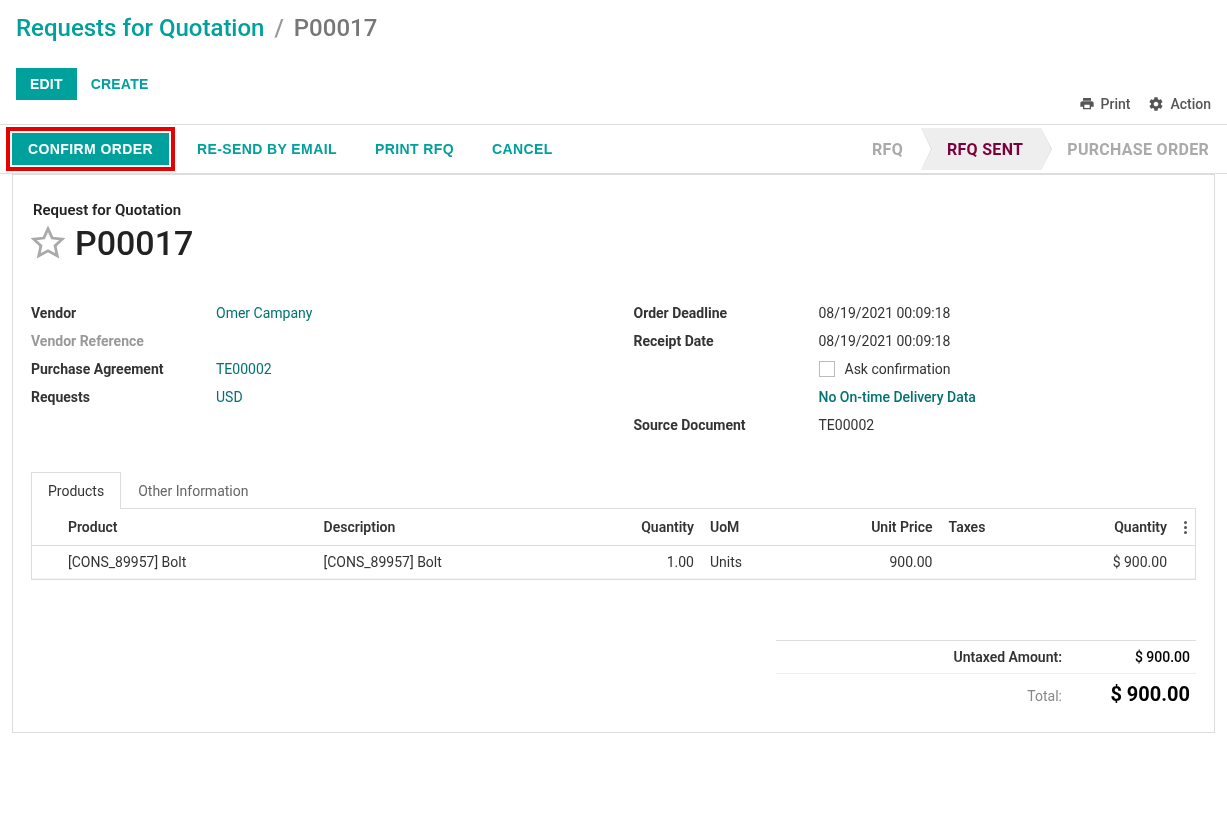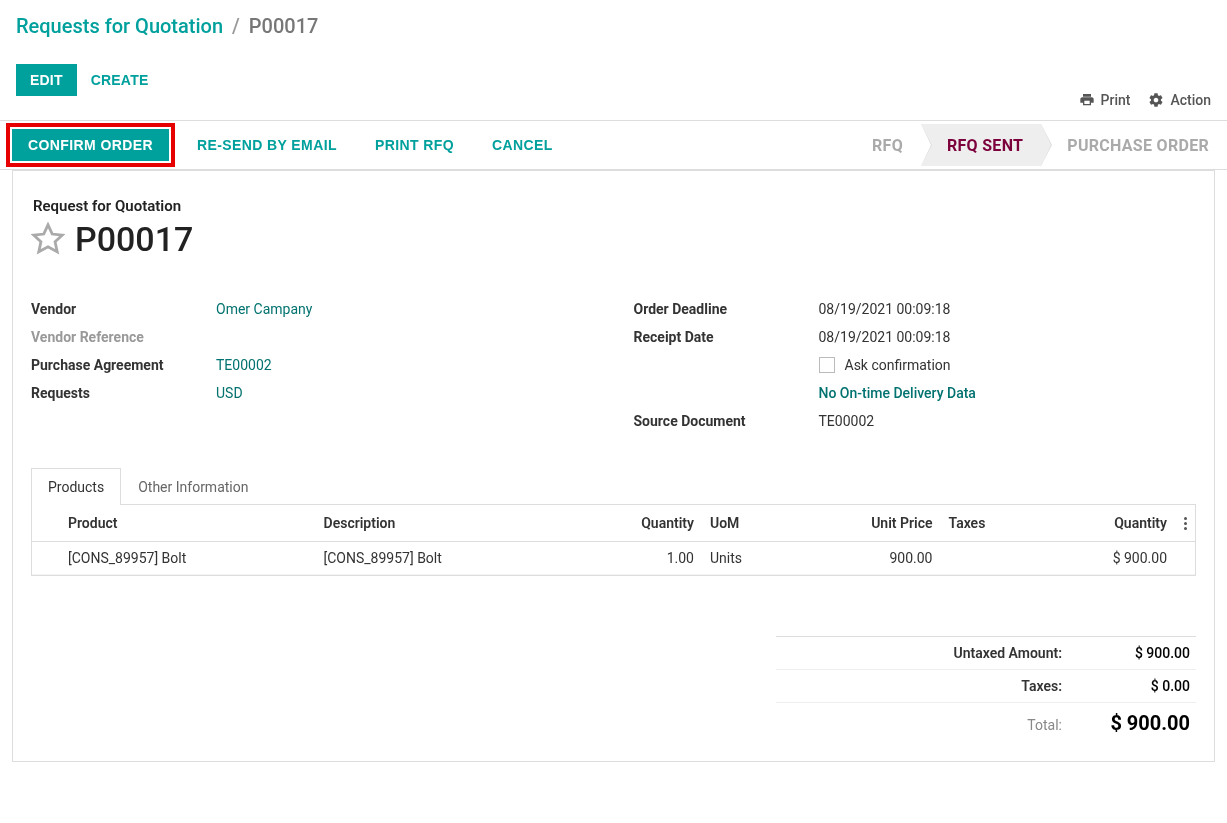--- a/index.html
+++ b/index.html
@@ -4,21 +4,21 @@
 <style>
   * { box-sizing: border-box; margin: 0; padding: 0; }
   body {
     font-family: -apple-system, BlinkMacSystemFont, "Segoe UI", Roboto, "Helvetica Neue", Arial, sans-serif;
     font-size: 14px;
     color: #000;
     background: #fff;
   }
   .breadcrumb {
     padding: 14px 16px 8px 16px;
-    font-size: 20px;
+    font-size: 24px;
     font-weight: 500;
   }
   .breadcrumb a { color: #00a09d; text-decoration: none; }
   .breadcrumb .sep { color: #999; margin: 0 4px; }
   .breadcrumb .cur { color: #777; }
   .topactions {
     display: flex;
     align-items: center;
     padding: 6px 16px 12px 16px;
   }
@@ -286,24 +286,20 @@
       </tbody>
     </table>
   </div>
 
   <div class="totals">
     <div class="totals-inner">
       <div class="totals-row">
         <div class="lbl">Untaxed Amount:</div>
         <div class="val">$ 900.00</div>
       </div>
-      <div class="totals-row">
-        <div class="lbl">Taxes:</div>
-        <div class="val">$ 0.00</div>
-      </div>
       <div class="totals-row grand">
         <div class="lbl muted">Total:</div>
         <div class="val">$ 900.00</div>
       </div>
     </div>
   </div>
 
 </div>
 
 </body></html>

